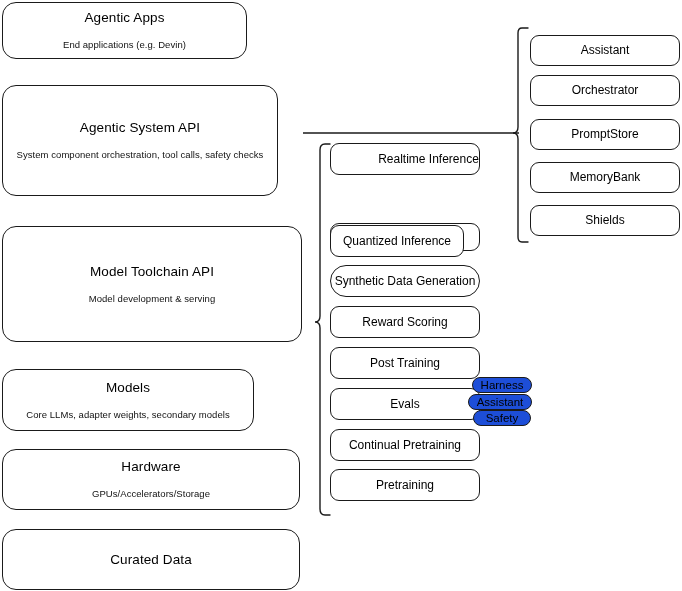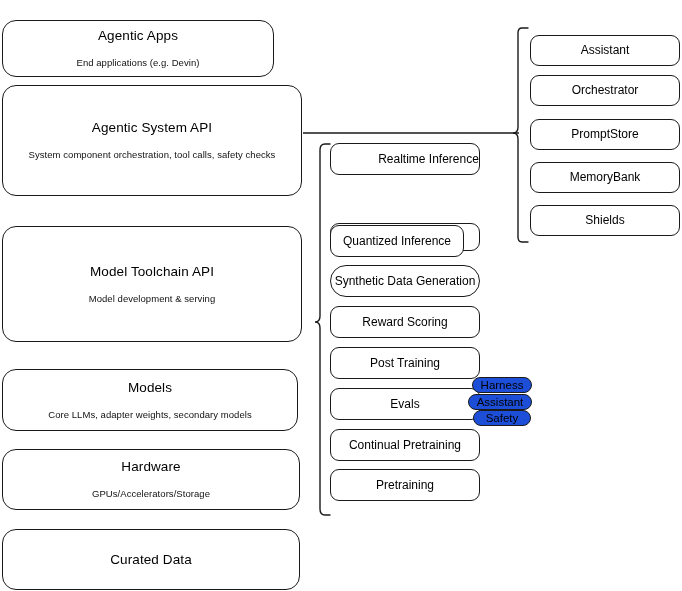--- a/index.html
+++ b/index.html
@@ -97,36 +97,36 @@
 
   <svg id="connectors" viewBox="0 0 682 591" width="682" height="591">
 
     <path d="M303 133 L519 133" fill="none" stroke="#1a1a1a" stroke-width="1.4"></path>
 
     <path d="M528 28 L522 28 Q518 28 518 33 L518 127 Q518 133 513 133 Q518 133 518 139 L518 237 Q518 242 522 242 L528 242" fill="none" stroke="#1a1a1a" stroke-width="1.4" stroke-linecap="round"></path>
 
     <path d="M330 144 L325 144 Q320 144 320 150 L320 316 Q320 322 315 322 Q320 322 320 328 L320 509 Q320 515 325 515 L330 515" fill="none" stroke="#1a1a1a" stroke-width="1.4" stroke-linecap="round"></path>
   </svg>
 
-  <div class="layer-box" style="left:2px; top:20px; width:272px; height:57px;">
+  <div class="layer-box" style="left:2px; top:2px; width:245px; height:57px;">
     <div class="layer-title">Agentic Apps</div>
     <div class="layer-sub">End applications (e.g. Devin)</div>
   </div>
 
-  <div class="layer-box" style="left:2px; top:85px; width:300px; height:111px;">
+  <div class="layer-box" style="left:2px; top:85px; width:276px; height:111px;">
     <div class="layer-title">Agentic System API</div>
     <div class="layer-sub">System component orchestration, tool calls, safety checks</div>
   </div>
 
   <div class="layer-box" style="left:2px; top:226px; width:300px; height:116px;">
     <div class="layer-title">Model Toolchain API</div>
     <div class="layer-sub">Model development &amp; serving</div>
   </div>
 
-  <div class="layer-box" style="left:2px; top:369px; width:296px; height:62px;">
+  <div class="layer-box" style="left:2px; top:369px; width:252px; height:62px;">
     <div class="layer-title">Models</div>
     <div class="layer-sub">Core LLMs, adapter weights, secondary models</div>
   </div>
 
   <div class="layer-box" style="left:2px; top:449px; width:298px; height:61px;">
     <div class="layer-title">Hardware</div>
     <div class="layer-sub">GPUs/Accelerators/Storage</div>
   </div>
 
   <div class="layer-box" style="left:2px; top:529px; width:298px; height:61px;">

